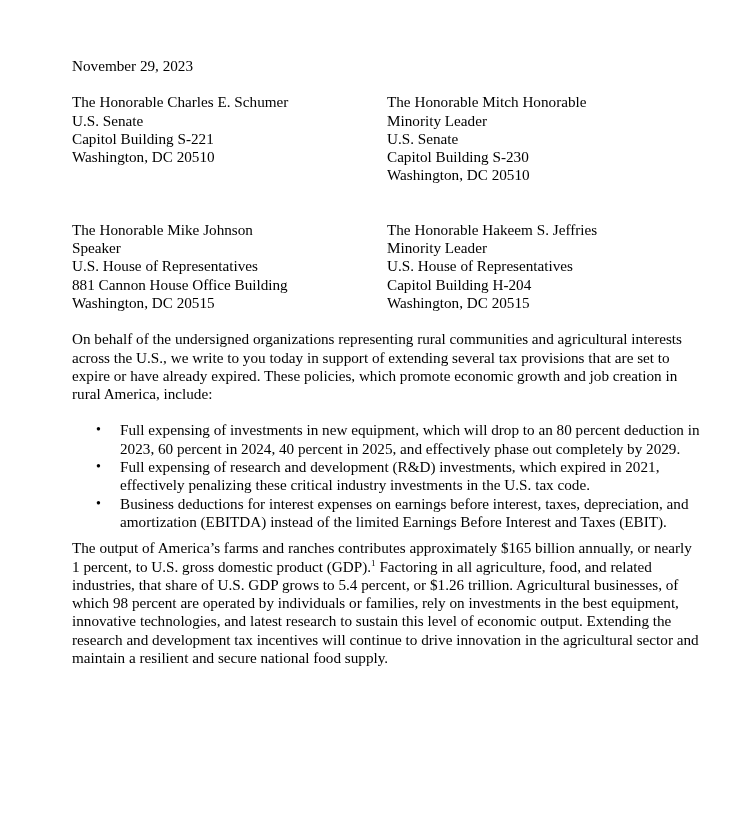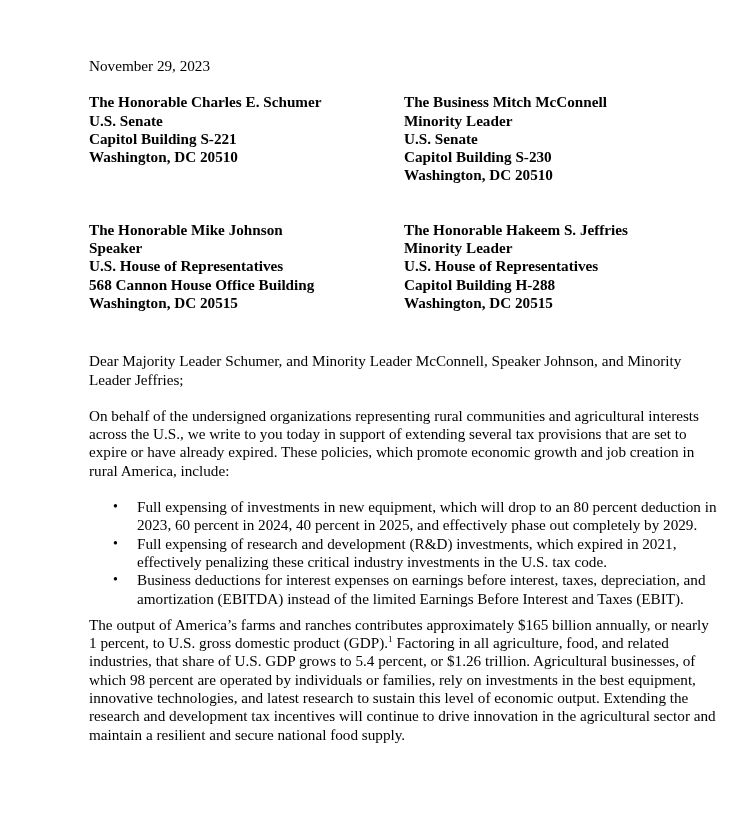--- a/index.html
+++ b/index.html
@@ -1,23 +1,23 @@
 <!DOCTYPE html>
 <html><head>
 <meta charset="utf-8">
 <style>
   html, body { margin: 0; padding: 0; background: #ffffff; }
   body {
     width: 755px; height: 818px; overflow: hidden; position: relative;
     font-family: "Liberation Serif", serif; font-size: 15.2px; color: #000;
     line-height: 18.3px;
   }
-  .page { position: absolute; left: 89px; top: 57px; width: 630px; }
+  .page { position: absolute; left: 72px; top: 57px; width: 630px; }
   .date { margin: 0; }
-  .addr-row { display: flex; margin-top: 18px; font-weight: bold; }
+  .addr-row { display: flex; margin-top: 18px; }
   .addr-row.second { margin-top: 36px; }
   .addr { width: 336px; }
   .addr div { white-space: nowrap; }
   .salutation { margin-top: 40px; }
   .para { margin-top: 18px; }
   ul.bullets { list-style: none; margin: 18px 0 0 0; padding: 0; }
   ul.bullets li { position: relative; padding-left: 48px; }
   ul.bullets li .dot {
     position: absolute; left: 24px; top: 0; font-size: 14px;
   }
@@ -31,46 +31,45 @@
   <div class="date">November 29, 2023</div>
 
   <div class="addr-row">
     <div class="addr">
       <div>The Honorable Charles E. Schumer</div>
       <div>U.S. Senate</div>
       <div>Capitol Building S-221</div>
       <div>Washington, DC 20510</div>
     </div>
     <div class="addr">
-      <div>The Business Mitch McConnell</div>
+      <div>The Honorable Mitch Honorable</div>
       <div>Minority Leader</div>
       <div>U.S. Senate</div>
       <div>Capitol Building S-230</div>
       <div>Washington, DC 20510</div>
     </div>
   </div>
 
   <div class="addr-row second">
     <div class="addr">
       <div>The Honorable Mike Johnson</div>
       <div>Speaker</div>
       <div>U.S. House of Representatives</div>
-      <div>568 Cannon House Office Building</div>
+      <div>881 Cannon House Office Building</div>
       <div>Washington, DC 20515</div>
     </div>
     <div class="addr">
       <div>The Honorable Hakeem S. Jeffries</div>
       <div>Minority Leader</div>
       <div>U.S. House of Representatives</div>
-      <div>Capitol Building H-288</div>
+      <div>Capitol Building H-204</div>
       <div>Washington, DC 20515</div>
     </div>
   </div>
 
-  <div class="salutation">Dear Majority Leader Schumer, and Minority Leader McConnell, Speaker Johnson, and Minority Leader Jeffries;</div>
 
   <div class="para">On behalf of the undersigned organizations representing rural communities and agricultural interests across the U.S., we write to you today in support of extending several tax provisions that are set to expire or have already expired. These policies, which promote economic growth and job creation in rural America, include:</div>
 
   <ul class="bullets">
     <li>
       <span class="dot">•</span>
       <span>Full expensing of investments in new equipment, which will drop to an 80 percent deduction in 2023, 60 percent in 2024, 40 percent in 2025, and effectively phase out completely by 2029.</span>
     </li>
     <li>
       <span class="dot">•</span>

